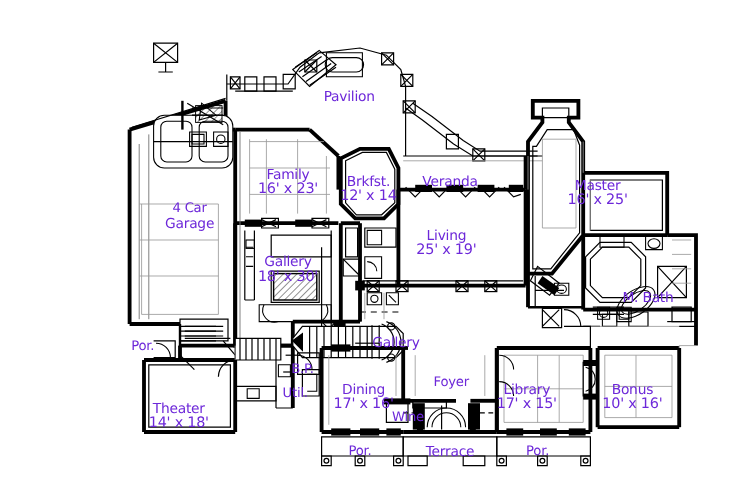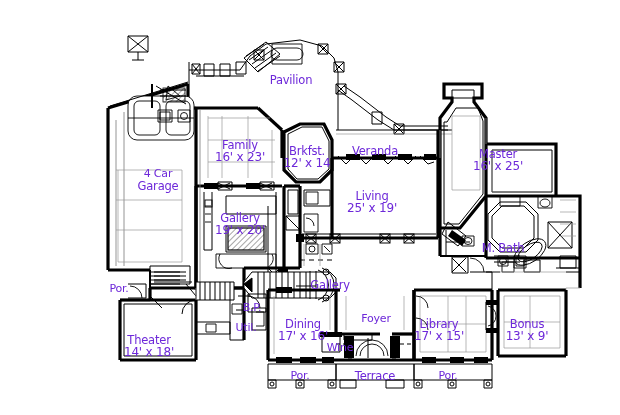--- a/index.html
+++ b/index.html
@@ -425,60 +425,60 @@
       <div class="lbl ctr" style="left: 158px; top: 168px;">
         <div class="small">4 Car</div>
         <div class="rmname">Garage</div>
       </div>
       <div class="lbl ctr" style="left: 240px; top: 139px;">
         <div class="rmname">Family</div>
         <div class="rmdim">16' x 23'</div>
       </div>
       <div class="lbl ctr" style="left: 240px; top: 212px;">
         <div class="rmname">Gallery</div>
-        <div class="rmdim">19' x 20'</div>
+        <div class="rmdim">18' x 30'</div>
       </div>
       <div class="lbl ctr" style="left: 307px; top: 145px;">
         <div class="rmname">Brkfst.</div>
         <div class="rmdim">12' x 14</div>
       </div>
       <div class="lbl ctr" style="left: 291px; top: 74px;">
         <div class="rmname">Pavilion</div>
       </div>
       <div class="lbl ctr" style="left: 375px; top: 145px; text-align: center;">
         <div class="rmname">Veranda</div>
       </div>
       <div class="lbl ctr" style="left: 372px; top: 190px;">
         <div class="rmname">Living</div>
         <div class="rmdim">25' x 19'</div>
       </div>
       <div class="lbl ctr" style="left: 488px; top: 148px; margin-left: 10px;">
         <div class="rmname">Master</div>
         <div class="rmdim">16' x 25'</div>
       </div>
-      <div class="lbl ctr" style="left: 503px; top: 242px;">
+      <div class="lbl ctr" style="left: 540px; top: 242px;">
         <div class="rmname">M. Bath</div>
       </div>
       <div class="lbl ctr" style="left: 330px; top: 258px; margin-top: 21px;">
         <div class="rmname">Gallery</div>
       </div>
       <div class="lbl ctr" style="left: 303px; top: 318px;">
         <div class="rmname">Dining</div>
         <div class="rmdim">17' x 16'</div>
       </div>
       <div class="lbl ctr" style="left: 376px; top: 313px;">
         <div class="small">Foyer</div>
       </div>
       <div class="lbl ctr" style="left: 439px; top: 318px;">
         <div class="rmname">Library</div>
         <div class="rmdim">17' x 15'</div>
       </div>
       <div class="lbl ctr" style="left: 527px; top: 318px;">
         <div class="rmname">Bonus</div>
-        <div class="rmdim">13' x 9'</div>
+        <div class="rmdim">10' x 16'</div>
       </div>
       <div class="lbl ctr" style="left: 149px; top: 334px;">
         <div class="rmname">Theater</div>
         <div class="rmdim">14' x 18'</div>
       </div>
       <div class="lbl ctr" style="left: 210px; top: 322px; margin-left: 36px;">
         <div class="small">Util.</div>
       </div>
       <div class="lbl ctr" style="left: 252px; top: 302px;">
         <div class="small">B.P.</div>

